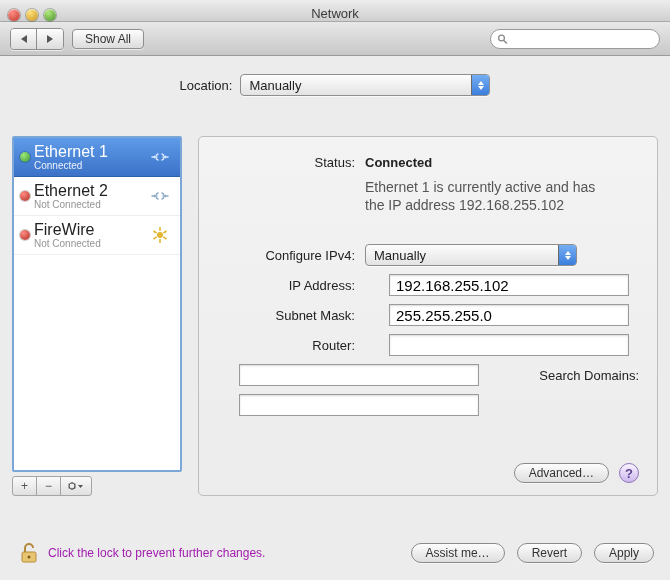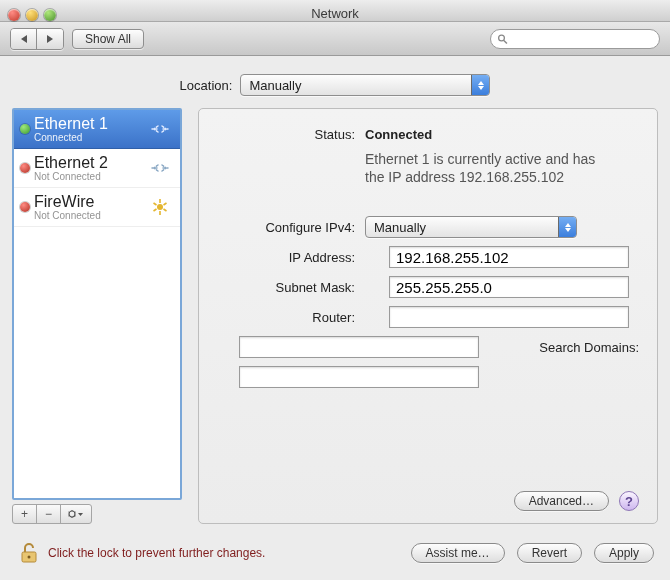--- a/index.html
+++ b/index.html
@@ -62,21 +62,21 @@
     border: 1px solid #9a9a9a; border-radius: 10px;
     background: #fff;
     display: flex; align-items: center; padding: 0 6px; gap: 4px;
   }
   .searchfield input { border: none; outline: none; width: 100%; font-size: 12px; background: transparent; }
 
   
   .content {
     padding: 10px 12px 0 12px;
     height: calc(580px - 22px - 34px);
-    display: flex; flex-direction: column;
+    display: flex; flex-direction: column; gap: 28px;
   }
 
   
   .loc-row { display: flex; align-items: center; justify-content: center; gap: 8px; margin: 8px 0 12px 0; }
   .loc-label { font-size: 13px; color: #222; }
   .aqua-select {
     position: relative; height: 22px; background: linear-gradient(#fdfdfd,#e3e3e3);
     border: 1px solid #8e8e8e; border-radius: 4px; display: flex; align-items: center; padding: 0 24px 0 8px; font-size: 13px;
     box-shadow: 0 1px 0 rgba(255,255,255,.7);
   }
@@ -163,21 +163,21 @@
     border: 1px solid #8e76b6; color:#5d4591; font-weight:bold; font-size:13px;
     display:flex; align-items:center; justify-content:center;
   }
 
   
   .window-footer {
     margin-top: 12px; padding: 4px 0 14px 6px;
     display:flex; align-items:center; gap: 8px;
   }
   .lock { width: 22px; height: 26px; display:flex; align-items:center; justify-content:center;}
-  .footer-text { font-size: 12px; color:#7f1d1d; }
+  .footer-text { font-size: 12px; color:#a21caf; }
   .footer-btns { margin-left:auto; display:flex; gap: 12px; padding-right: 4px;}
 </style>
 </head>
 <body>
 
 <div class="titlebar">
   <div class="traffic">
     <div class="tl red"></div>
     <div class="tl yel"></div>
     <div class="tl grn"></div>

